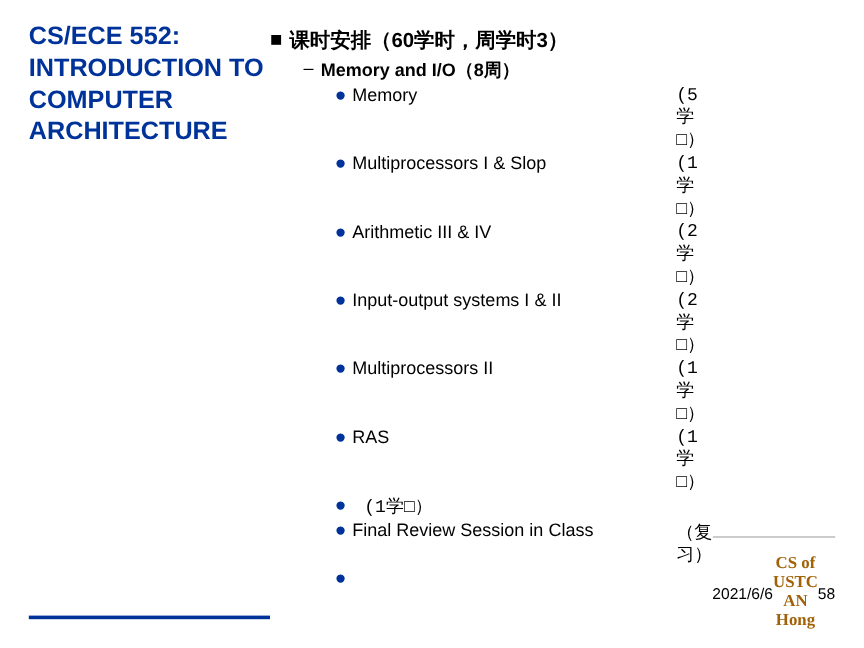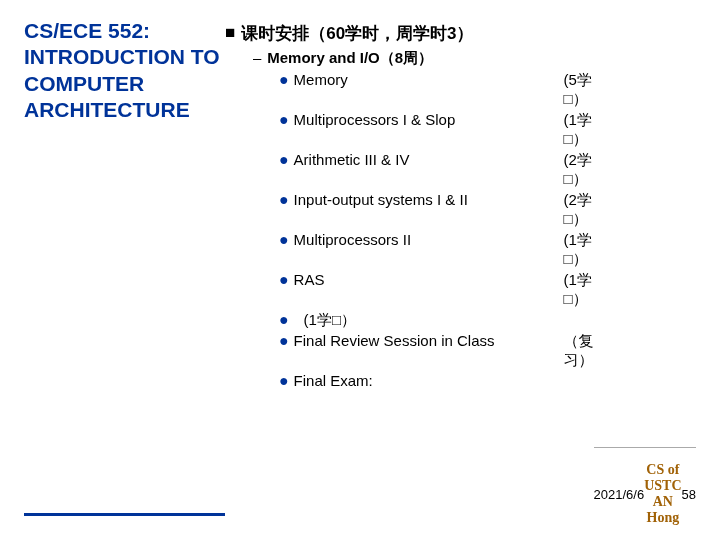--- a/index.html
+++ b/index.html
@@ -111,21 +111,21 @@
     .level3-label {
       font-size: 15px;
       color: #000000;
       font-family: Arial, sans-serif;
       min-width: 260px;
     }
 
     .level3-value {
       font-size: 15px;
       color: #000000;
-      font-family: Liberation Sans, sans-serif;
+      font-family: Liberation Mono, monospace;
       margin-left: 10px;
     }
 
     .footer {
       display: flex;
       justify-content: space-between;
       align-items: center;
       border-top: 1px solid #aaaaaa;
       padding-top: 14px;
       margin-top: auto;
@@ -225,21 +225,20 @@
         <div class="level3-item">
           <span class="level3-bullet">●</span>
           <div class="level3-row">
             <span class="level3-label">Final Review Session in Class</span>
             <span class="level3-value">（复习）</span>
           </div>
         </div>
         <div class="level3-item">
           <span class="level3-bullet">●</span>
           <div class="level3-row">
-            <span class="level3-label">Final Exam:</span>
           </div>
         </div>
       </div>
 
   </div>
 
   <div class="footer">
     <span class="footer-date">2021/6/6</span>
     <span class="footer-center">CS of USTC AN Hong</span>
     <span class="footer-page">58</span>

